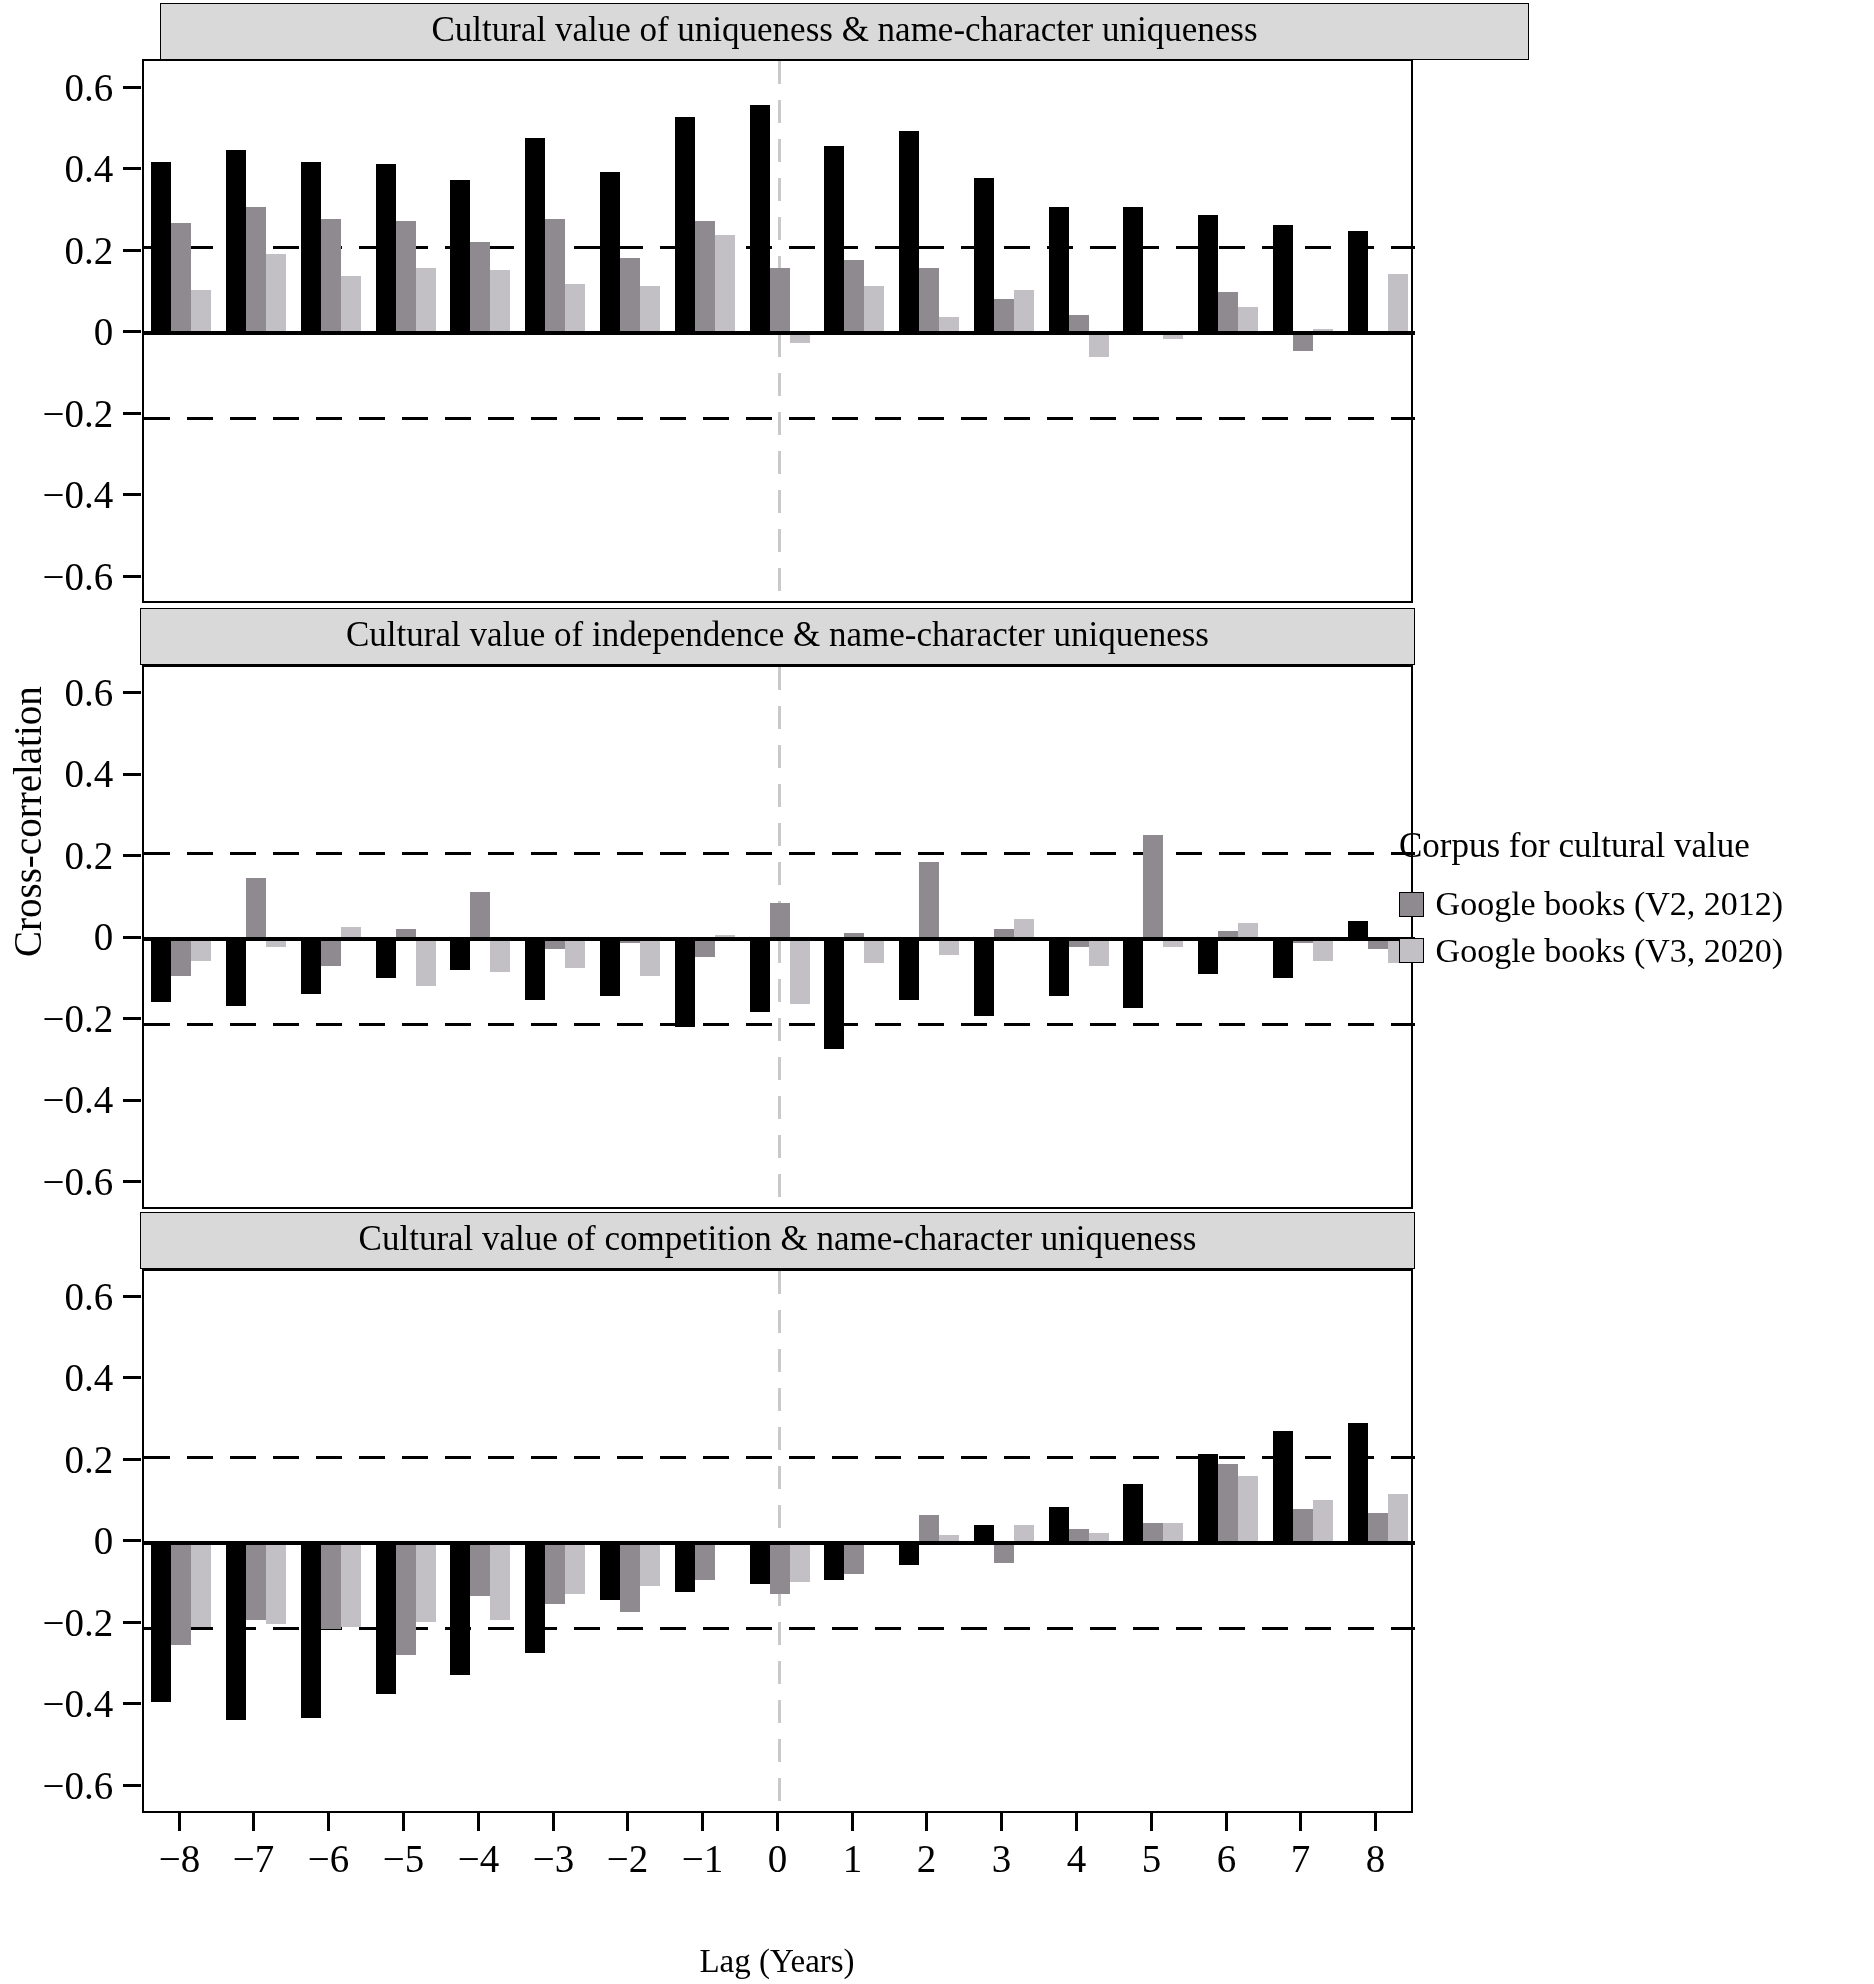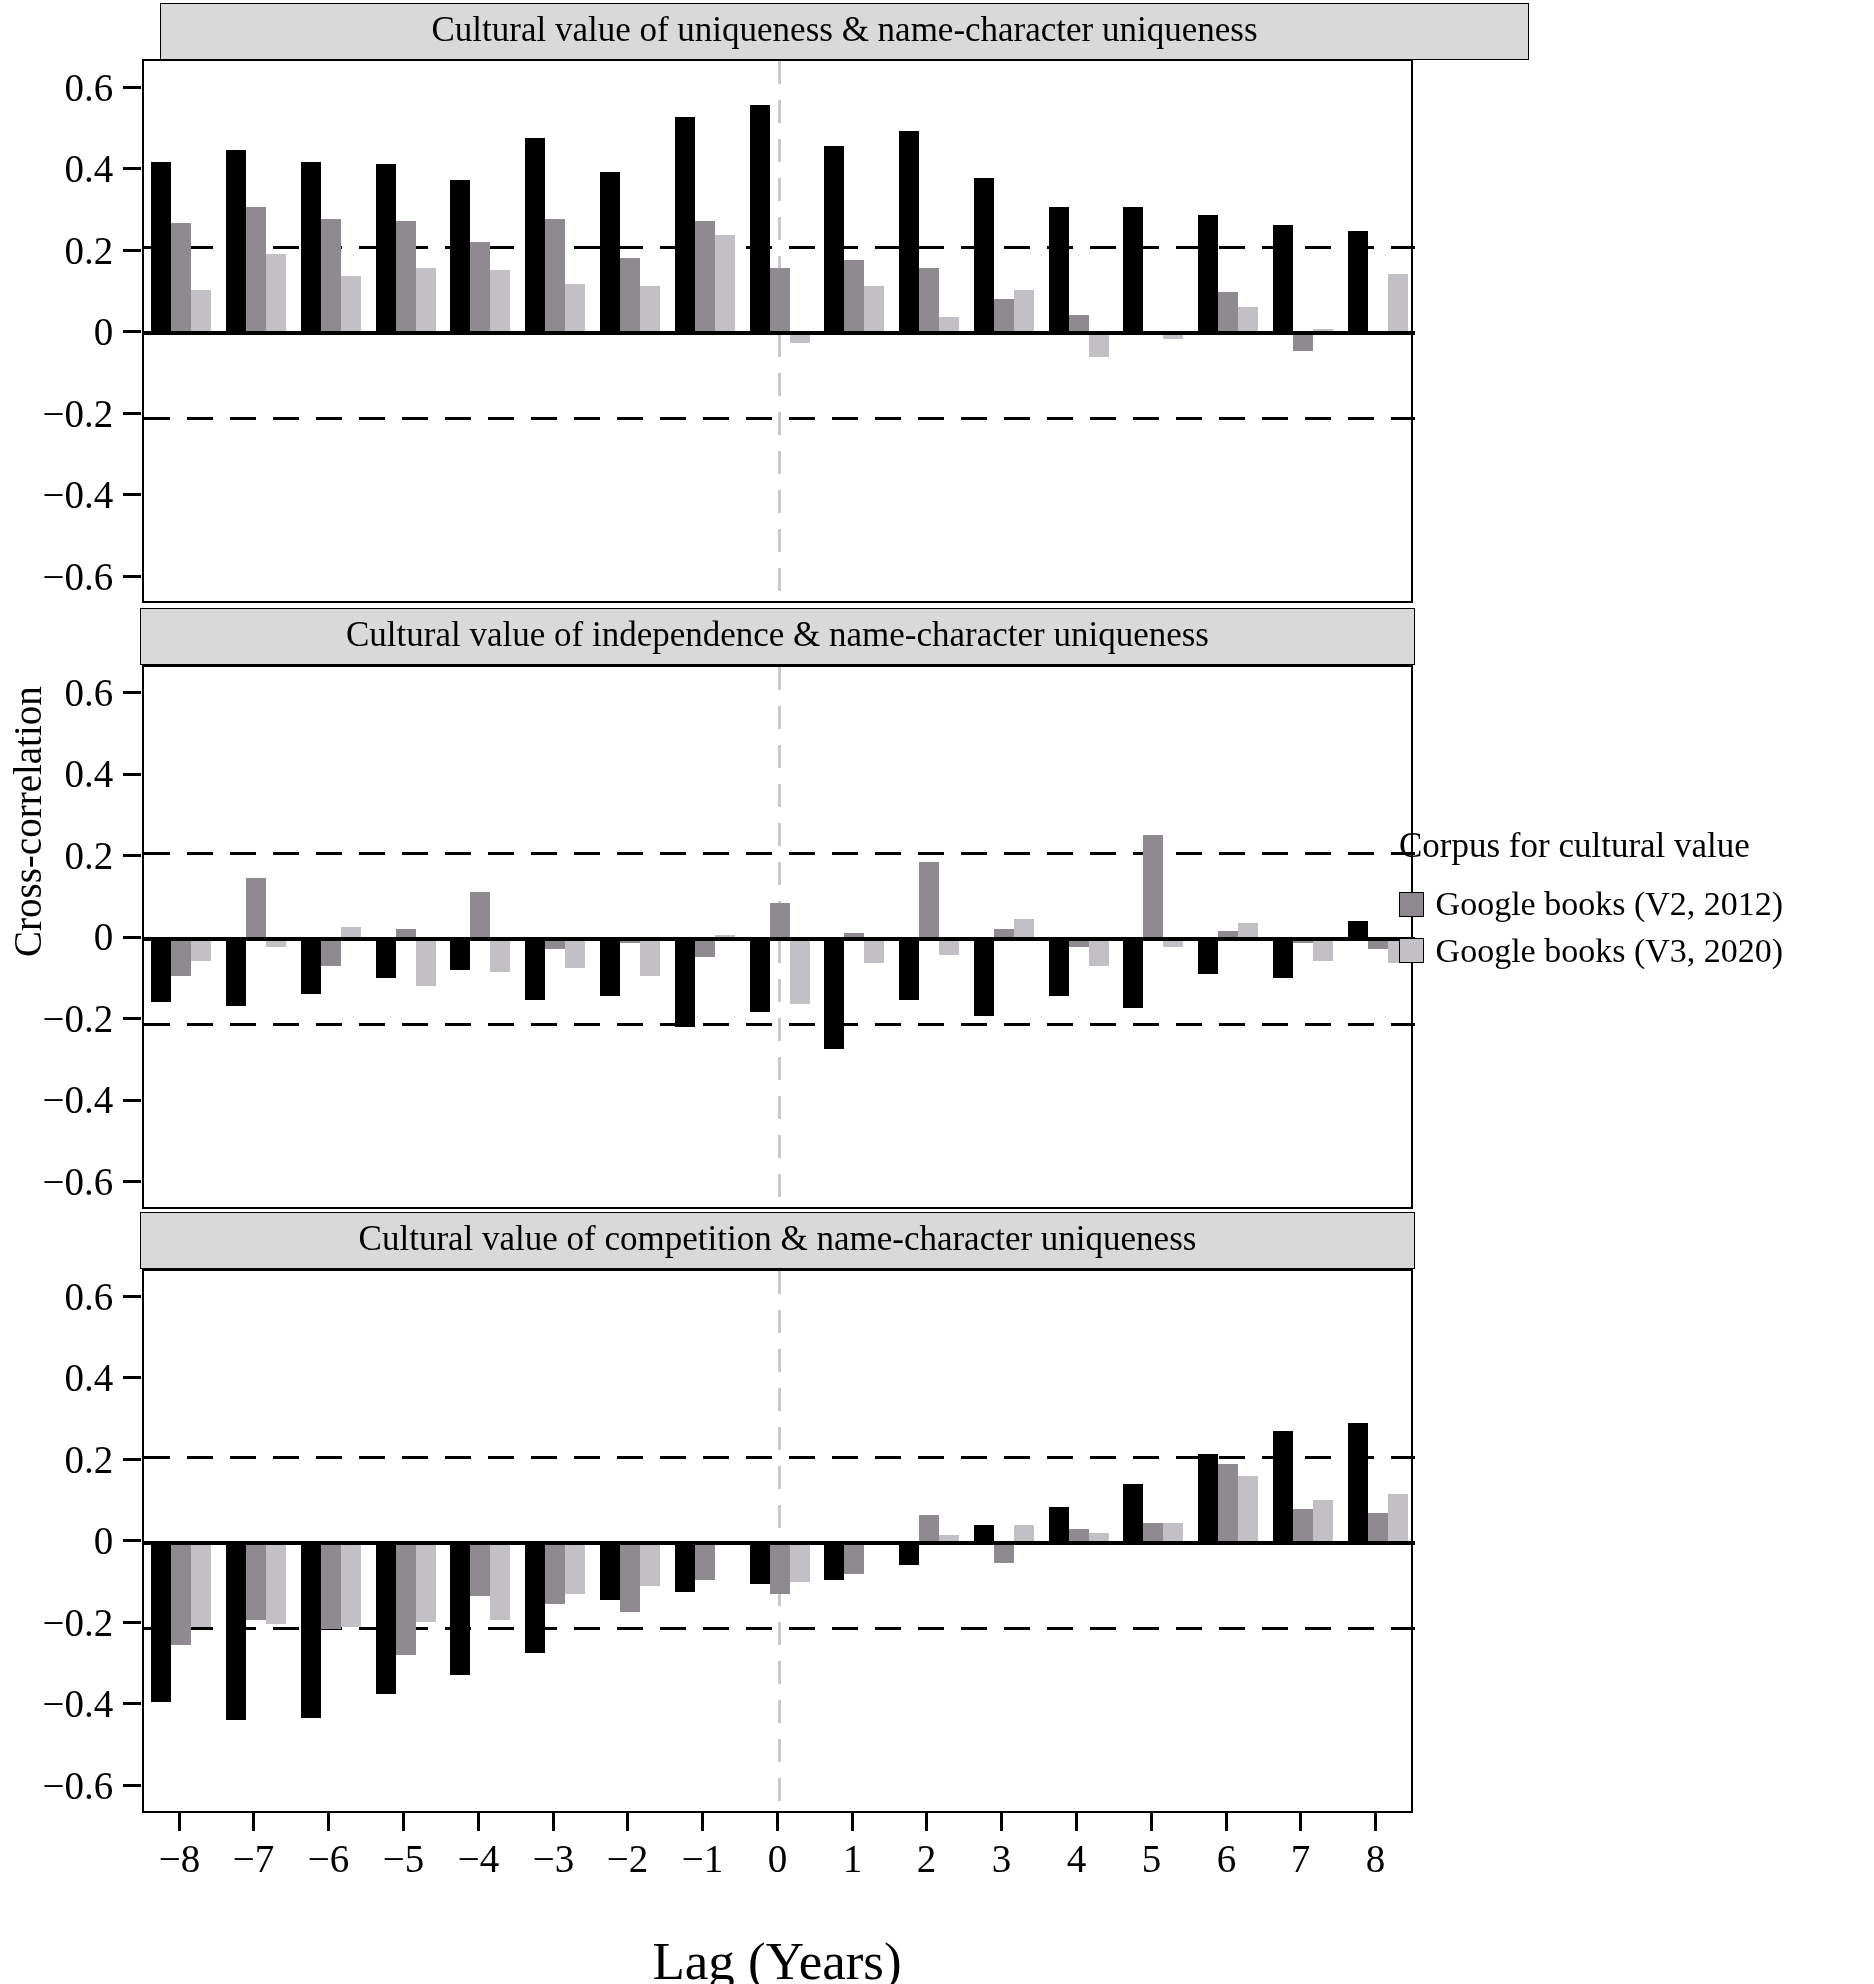--- a/index.html
+++ b/index.html
@@ -10,21 +10,21 @@
   .plot{position:absolute;background:#fff;border:2.6px solid #000;box-sizing:border-box;}
   .bar{position:absolute;}
   .sigline{position:absolute;height:3.2px;background:repeating-linear-gradient(90deg,#000 0 26px,rgba(0,0,0,0) 26px 43px);}
   .zeroline{position:absolute;height:3.9px;background:#000;}
   .vline{position:absolute;width:3.2px;background:repeating-linear-gradient(180deg,#c9c9c9 0 23px,rgba(0,0,0,0) 23px 39px);}
   .ytick{position:absolute;width:18px;height:2.6px;background:#000;}
   .ylab{position:absolute;width:103px;text-align:right;font-size:39px;line-height:39px;}
   .xtick{position:absolute;width:2.6px;height:18px;background:#000;}
   .xlab{position:absolute;width:91px;text-align:center;font-size:39px;line-height:39px;}
   .subxlab{position:absolute;font-size:35px;line-height:38px;text-align:center;white-space:nowrap;transform:translateX(-50%);}
-  .axis-title-x{position:absolute;font-size:53px;line-height:40px;white-space:nowrap;transform:translateX(-50%);}
+  .axis-title-x{position:absolute;font-size:33px;line-height:40px;white-space:nowrap;transform:translateX(-50%);}
   .axis-title-y{position:absolute;left:5.2px;top:957px;font-size:39px;white-space:nowrap;transform:rotate(-90deg);transform-origin:left top;}
   .legend{position:absolute;left:1399px;top:826px;}
   .legend-title{font-size:35px;line-height:40px;margin-bottom:19.4px;white-space:nowrap;}
   .legend-item{display:flex;align-items:center;margin-bottom:8.4px;font-size:34px;line-height:38px;white-space:nowrap;}
   .swatch{width:23px;height:23px;border:1.3px solid #000;margin-right:11.6px;flex:0 0 auto;}
 </style>
 </head>
 <body>
 
 <div class="fig">

